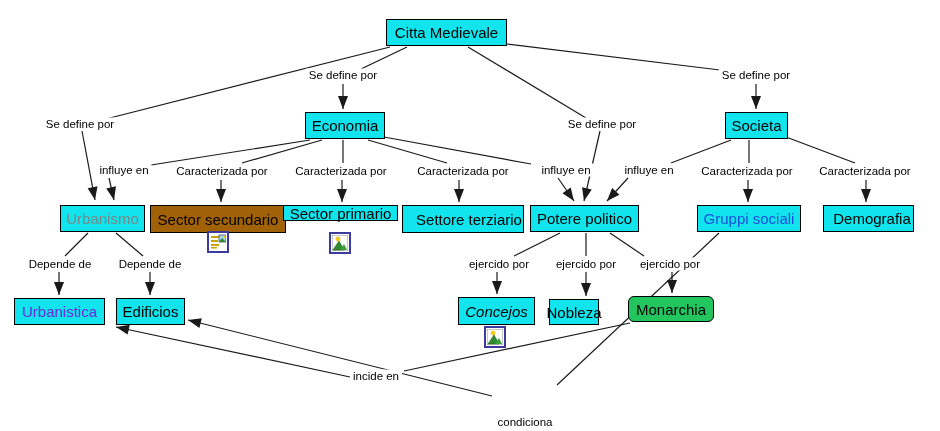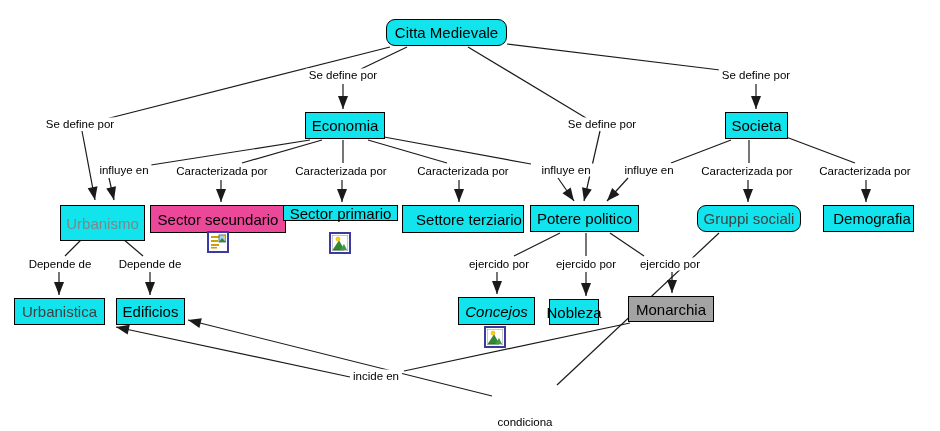--- a/index.html
+++ b/index.html
@@ -118,35 +118,35 @@
       <div class="phrase" style="left: 865px; top: 171px;">Caracterizada por</div>
       <div class="phrase" style="left: 60px; top: 264px;">Depende de</div>
       <div class="phrase" style="left: 150px; top: 264px;">Depende de</div>
       <div class="phrase" style="left: 499px; top: 264px;">ejercido por</div>
       <div class="phrase" style="left: 586px; top: 264px;">ejercido por</div>
       <div class="phrase" style="left: 670px; top: 264px;">ejercido por</div>
       <div class="phrase" style="left: 376px; top: 376px;">incide en</div>
       <div class="phrase" style="left: 525px; top: 422px;">condiciona</div>
     </div>
   <div id="nodes">
-      <div class="node" style="left: 386px; top: 19px; width: 121px; height: 27px; background: rgb(18, 228, 238); border-color: rgb(0, 0, 0); color: rgb(0, 0, 0); border-radius: 9px;">Citta Medievale</div>
+      <div class="node" style="left: 386px; top: 19px; width: 121px; height: 27px; background: rgb(18, 228, 238); border-color: rgb(0, 0, 0); color: rgb(0, 0, 0);">Citta Medievale</div>
       <div class="node" style="left: 305px; top: 112px; width: 80px; height: 27px; background: rgb(18, 228, 238); border-color: rgb(0, 0, 0); color: rgb(0, 0, 0);">Economia</div>
       <div class="node" style="left: 725px; top: 112px; width: 63px; height: 27px; background: rgb(18, 228, 238); border-color: rgb(0, 0, 0); color: rgb(0, 0, 0); text-align: right;">Societa</div>
-      <div class="node" style="left: 60px; top: 205px; width: 85px; height: 36px; background: rgb(18, 228, 238); border-color: rgb(0, 0, 0); color: rgb(123, 136, 136);">Urbanismo</div>
-      <div class="node" style="left: 150px; top: 205px; width: 136px; height: 28px; background: #ec4899; border-color: rgb(0, 0, 0); color: rgb(0, 0, 0);">Sector secundario</div>
+      <div class="node" style="left: 60px; top: 205px; width: 85px; height: 27px; background: rgb(18, 228, 238); border-color: rgb(0, 0, 0); color: rgb(123, 136, 136);">Urbanismo</div>
+      <div class="node" style="left: 150px; top: 205px; width: 136px; height: 28px; background: #a16207; border-color: rgb(0, 0, 0); color: rgb(0, 0, 0);">Sector secundario</div>
       <div class="node" style="left: 283px; top: 205px; width: 115px; height: 16px; background: rgb(18, 228, 238); border-color: rgb(0, 0, 0); color: rgb(0, 0, 0);">Sector primario</div>
       <div class="node" style="left: 402px; top: 205px; width: 122px; height: 28px; background: rgb(18, 228, 238); border-color: rgb(0, 0, 0); color: rgb(0, 0, 0); padding-left: 12px;">Settore terziario</div>
       <div class="node" style="left: 530px; top: 205px; width: 109px; height: 27px; background: rgb(18, 228, 238); border-color: rgb(0, 0, 0); color: rgb(0, 0, 0);">Potere politico</div>
-      <div class="node" style="left: 697px; top: 205px; width: 104px; height: 27px; background: rgb(18, 228, 238); border-color: rgb(0, 0, 0); color: #404040; border-radius: 9px;">Gruppi sociali</div>
+      <div class="node" style="left: 697px; top: 205px; width: 104px; height: 27px; background: rgb(18, 228, 238); border-color: rgb(0, 0, 0); color: #1d4ed8;">Gruppi sociali</div>
       <div class="node" style="left: 823px; top: 205px; width: 91px; height: 27px; background: rgb(18, 228, 238); border-color: rgb(0, 0, 0); color: rgb(0, 0, 0); padding-left: 7px;">Demografia</div>
-      <div class="node" style="left: 14px; top: 298px; width: 91px; height: 27px; background: rgb(18, 228, 238); border-color: rgb(0, 0, 0); color: #404040; text-align: right;">Urbanistica</div>
+      <div class="node" style="left: 14px; top: 298px; width: 91px; height: 27px; background: rgb(18, 228, 238); border-color: rgb(0, 0, 0); color: #6d28d9; text-align: right;">Urbanistica</div>
       <div class="node" style="left: 116px; top: 298px; width: 69px; height: 27px; background: rgb(18, 228, 238); border-color: rgb(0, 0, 0); color: rgb(0, 0, 0);">Edificios</div>
       <div class="node" style="left: 458px; top: 297px; width: 77px; height: 28px; background: rgb(18, 228, 238); border-color: rgb(0, 0, 0); color: rgb(0, 0, 0); font-style: italic;">Concejos</div>
       <div class="node" style="left: 549px; top: 299px; width: 50px; height: 26px; background: rgb(18, 228, 238); border-color: rgb(0, 0, 0); color: rgb(0, 0, 0);">Nobleza</div>
-      <div class="node" style="left: 628px; top: 296px; width: 86px; height: 26px; background: #a3a3a3; border-color: rgb(0, 0, 0); color: rgb(0, 0, 0);">Monarchia</div>
+      <div class="node" style="left: 628px; top: 296px; width: 86px; height: 26px; background: #22c55e; border-color: rgb(0, 0, 0); color: rgb(0, 0, 0); border-radius: 6px;">Monarchia</div>
     </div>
   <div id="icons">
       <div class="res-icon" style="left: 207px; top: 231px;">
         <svg width="16" height="16" viewBox="0 0 16 16">
           <rect x="0" y="0" width="16" height="16" fill="#fff"></rect>
           <rect x="1" y="2" width="8" height="2" fill="#c9a400"></rect>
           <rect x="1" y="6" width="7" height="2" fill="#c9a400"></rect>
           <rect x="1" y="10" width="8" height="2" fill="#c9a400"></rect>
           <rect x="1" y="13" width="6" height="1.5" fill="#c9a400"></rect>
           <rect x="9" y="1" width="7" height="7" fill="#9fd4ff" stroke="#555" stroke-width="0.8"></rect>

